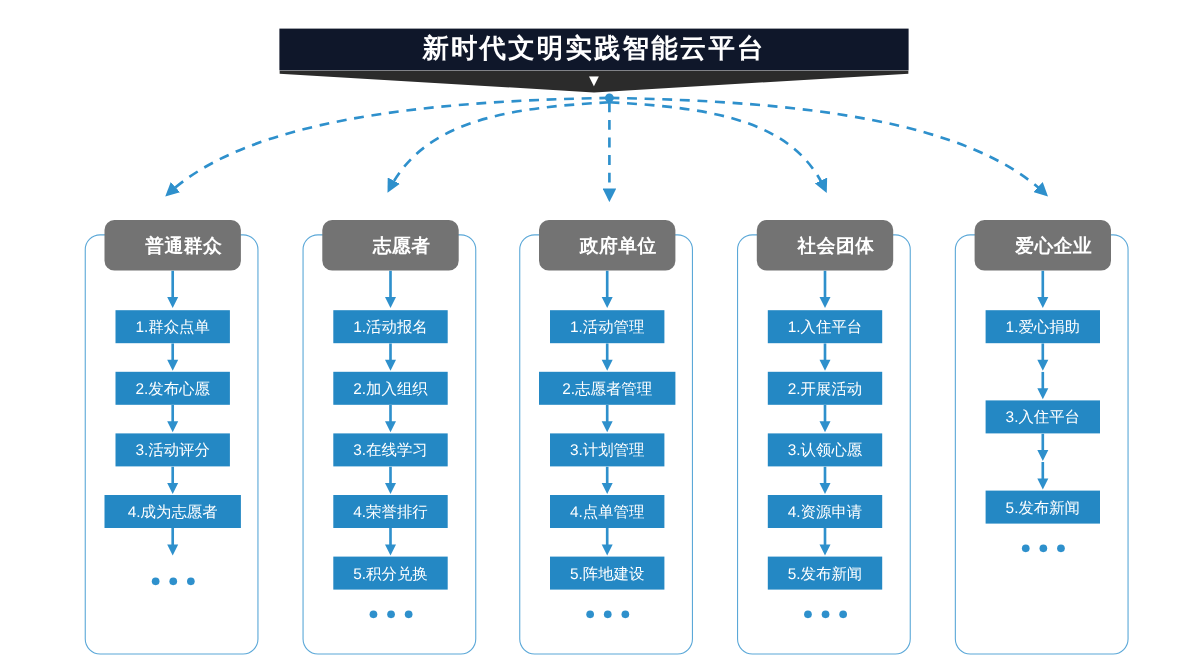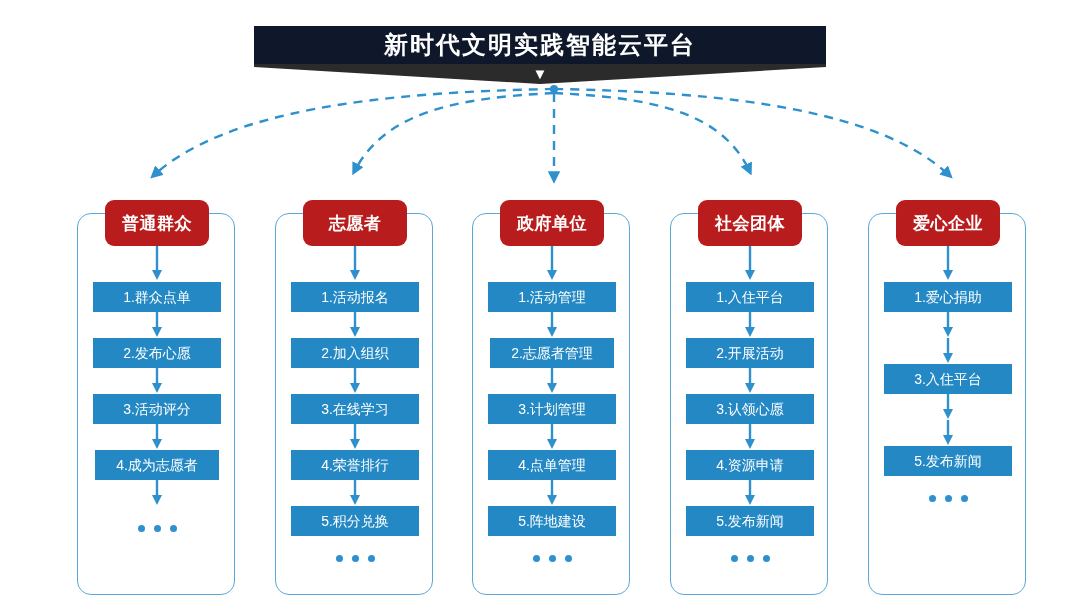--- a/index.html
+++ b/index.html
@@ -98,26 +98,27 @@
     box-sizing: border-box;
     background: transparent;
   }
   .col-head {
     position: absolute;
     left: 50%;
     top: 0;
     transform: translateX(-50%);
     width: 104px;
     height: 46px;
-    background: #b91c1c;
+    background: #737373;
     border-radius: 9px;
     display: flex;
     align-items: center;
     justify-content: center;
     z-index: 2;
+    padding-left: 20px;
   }
   .col-head-label {
     color: #ffffff;
     font-size: 17px;
     font-weight: bold;
     letter-spacing: 0.5px;
     white-space: nowrap;
     line-height: 1;
   }
   .col-body {
@@ -133,21 +134,21 @@
   .step-arrow {
     width: 12px;
     height: 26px;
     flex: none;
     display: block;
   }
   .step-arrow.first {
     height: 36px;
   }
   .step-box {
-    width: 128px;
+    width: 104px;
     height: 30px;
     background: #2488C4;
     display: flex;
     align-items: center;
     justify-content: center;
     flex: none;
   }
   .step-box.wide {
     width: 124px;
   }

